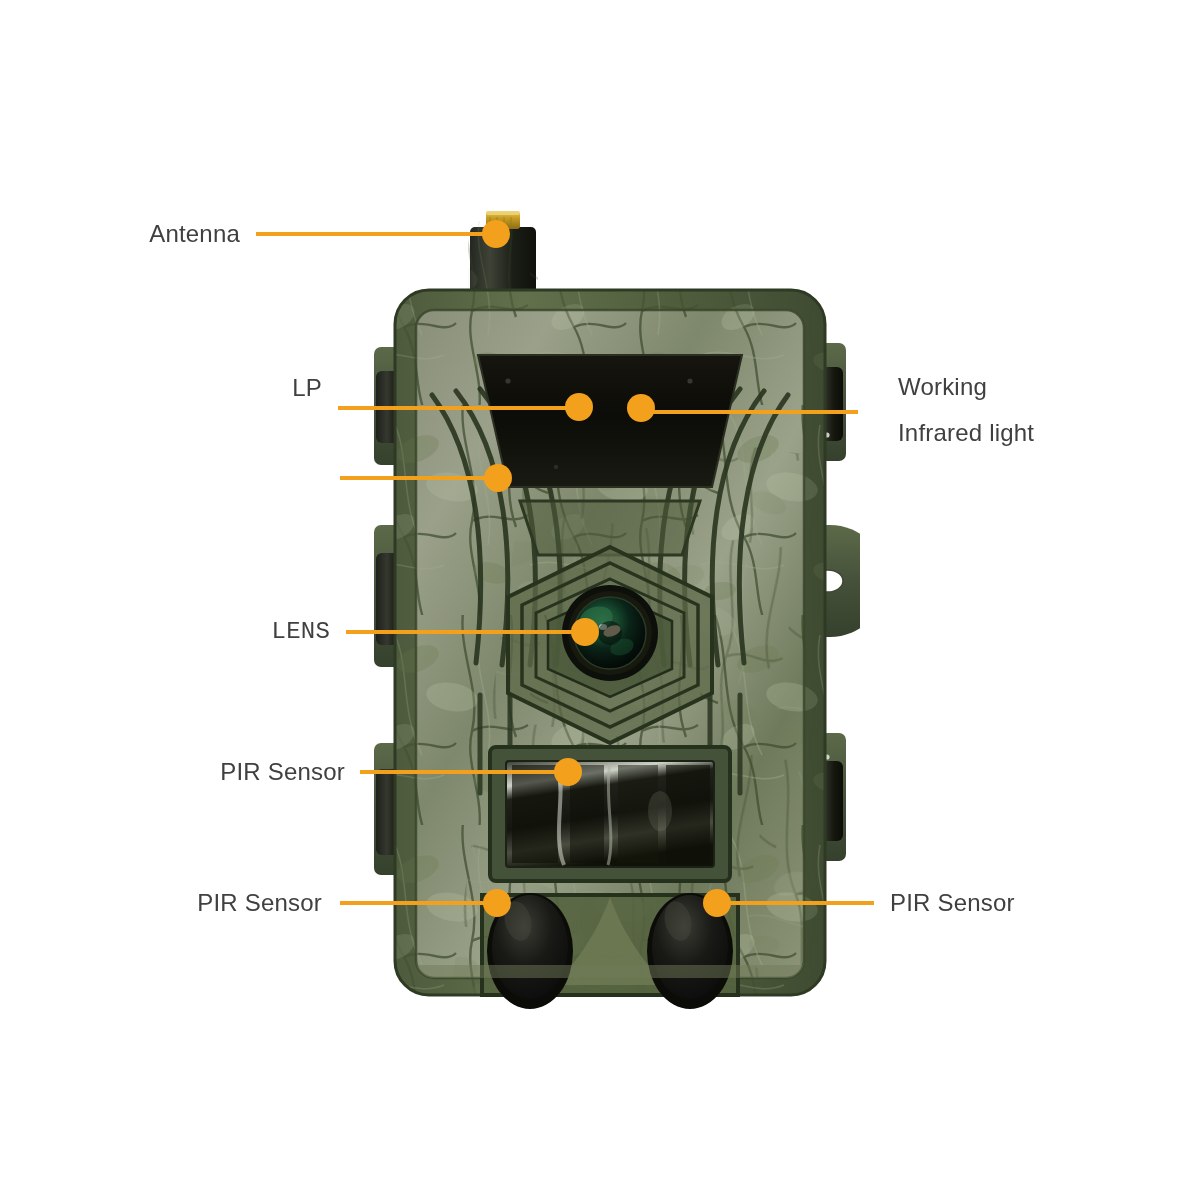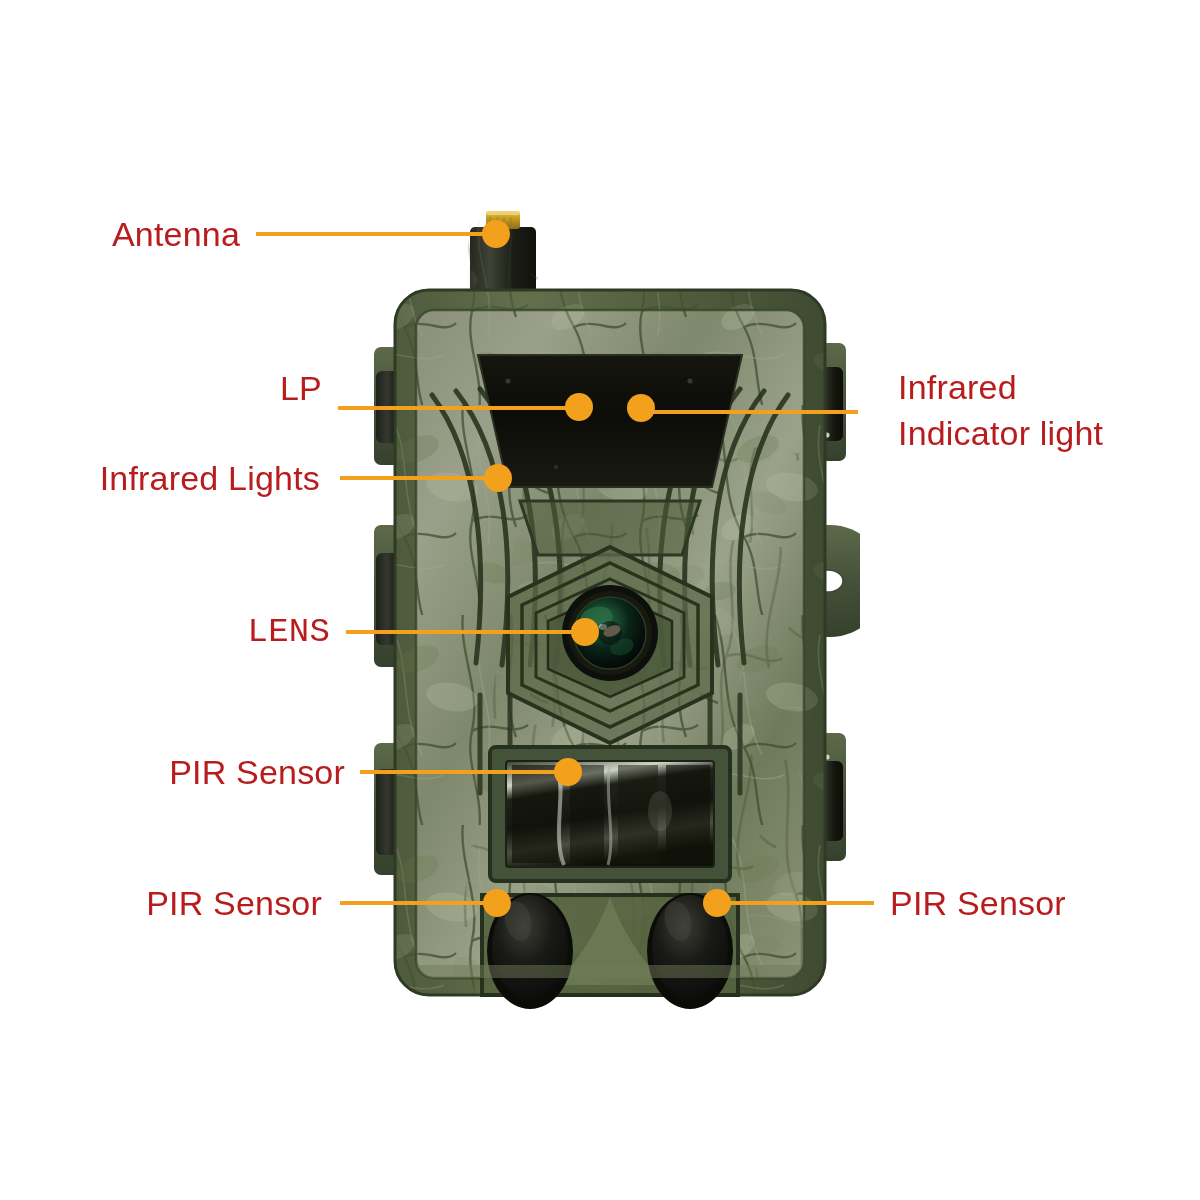--- a/index.html
+++ b/index.html
@@ -16,23 +16,23 @@
     position: relative;
     width: 1200px;
     height: 1200px;
     background: #ffffff;
     overflow: hidden;
   }
 
   
   .label {
     position: absolute;
-    font-size: 34px;
+    font-size: 24px;
     line-height: 40px;
-    color: #b91c1c;
+    color: #404040;
     white-space: nowrap;
     letter-spacing: 0.2px;
   }
   .label.right-aligned {
     text-align: right;
     transform: translateY(-50%);
   }
   .label.left-aligned {
     text-align: left;
     transform: translateY(-50%);
@@ -328,29 +328,26 @@
   <div class="leader" style="left:256px; top:234px; width:241px;"></div>
   <div class="dot" style="left:496px; top:234px;"></div>
 
   <div class="label right-aligned" style="right:878px; top:388px;">
     <span>LP</span>
   </div>
   <div class="leader" style="left:338px; top:408px; width:242px;"></div>
   <div class="dot" style="left:579px; top:407px;"></div>
 
   <div class="label left-aligned two-line" style="left:898px; top:410px; width:280px;">
-    <div>Infrared</div>
-    <div>Indicator light</div>
+    <div>Working</div>
+    <div>Infrared light</div>
   </div>
   <div class="leader" style="left:640px; top:412px; width:218px;"></div>
   <div class="dot" style="left:641px; top:408px;"></div>
 
-  <div class="label right-aligned" style="right:880px; top:478px;">
-    <span>Infrared Lights</span>
-  </div>
   <div class="leader" style="left:340px; top:478px; width:160px;"></div>
   <div class="dot" style="left:498px; top:478px;"></div>
 
   <div class="label right-aligned" style="right:870px; top:632px;font-family:Liberation Mono, monospace;">
     <span>LENS</span>
   </div>
   <div class="leader" style="left:346px; top:632px; width:240px;"></div>
   <div class="dot" style="left:585px; top:632px;"></div>
 
   <div class="label right-aligned" style="right:855px; top:772px;">

